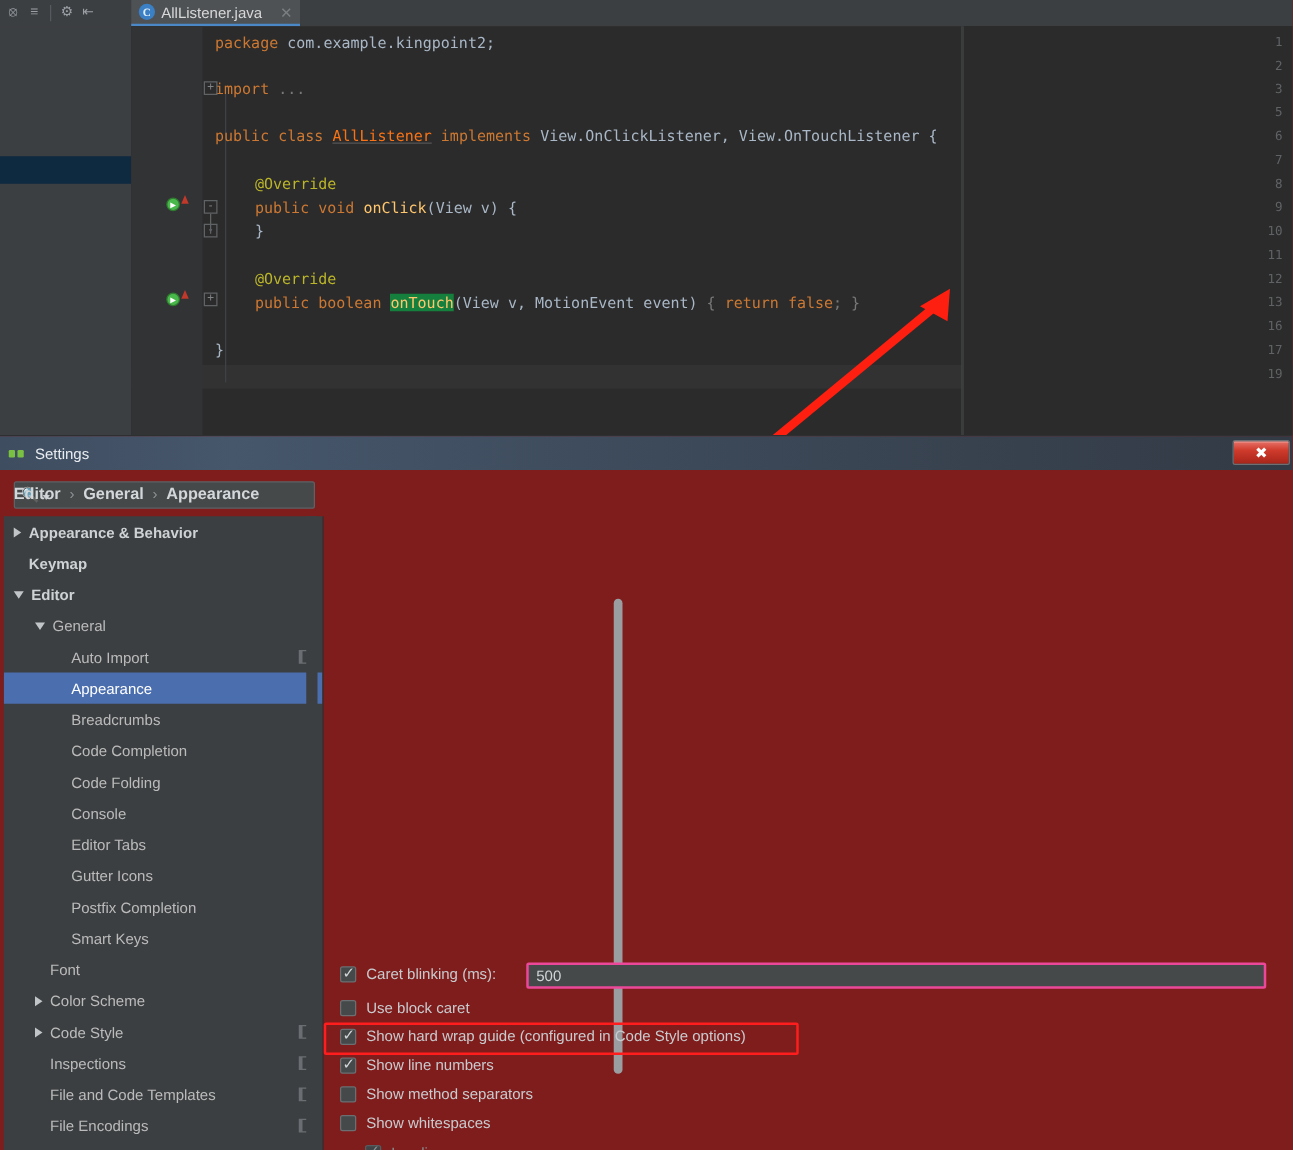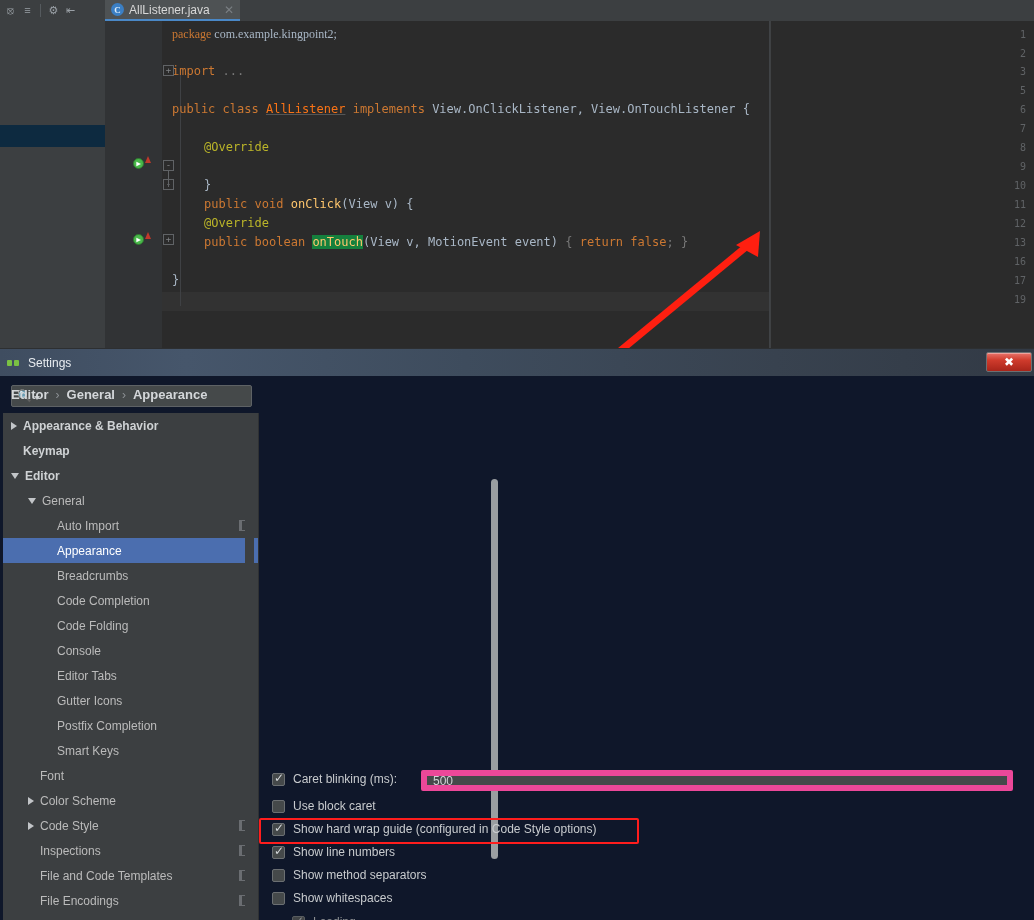--- a/index.html
+++ b/index.html
@@ -120,21 +120,21 @@
     position:absolute; left:665px; top:0; width:264px; height:327px;
     background:#2b2b2b;
   }
 
   
   #arrow { position:absolute; left:600px; top:225px; width:180px; height:130px; }
 
   
   #dlg {
     position:absolute; left:0; top:348px; width:1034px; height:572px;
-    background:#0f172a;
+    background:#7f1d1d;
     border-top:1px solid #2d2f31;
   }
   #dlg-title {
     position:absolute; left:0; top:0; width:1034px; height:27px;
     background:linear-gradient(to right,#3f4d60 0%,#46566b 18%,#3e4c5d 45%,#38424f 75%,#323a45 100%);
     display:flex; align-items:center; padding-left:7px; gap:7px;
   }
   #dlg-icon {
     width:14px; height:12px; position:relative;
   }
@@ -227,21 +227,21 @@
   .cb.checked:after {
     content:"✓"; position:absolute; left:1px; top:-3px;
     color:#d6d9dc; font-size:12px; font-family:"DejaVu Sans",sans-serif;
   }
   .cb.dis { background:#414446; border-color:#585c5f; }
   .cb.dis.checked:after { color:#8c8f92; }
   .lbl { font-size:12px; color:#c8cbce; white-space:nowrap; }
   .lbl.dis { color:#8b8e91; }
 
   .txtfield {
-    background:#45494a; border:6px solid #ec4899; border-radius:2px;
+    background:#45494a; border:2px solid #ec4899; border-radius:2px;
     height:21px; display:flex; align-items:center; padding:0 6px;
     color:#d2d5d8; font-size:12px;
   }
   #hl-box {
     position:absolute; left:259px; top:469px; width:380px; height:26px;
     border:2px solid #ff1d1d; border-radius:2px; pointer-events:none;
   }
 </style>
 </head>
 <body>
@@ -286,28 +286,28 @@
         <div class="lnum" style="top: 140px;">9</div>
         <div class="lnum" style="top: 159px;">10</div>
         <div class="lnum" style="top: 178px;">11</div>
         <div class="lnum" style="top: 197px;">12</div>
         <div class="lnum" style="top: 216px;">13</div>
         <div class="lnum" style="top: 235px;">16</div>
         <div class="lnum" style="top: 254px;">17</div>
         <div class="lnum" style="top: 273px;">19</div>
       </div>
     <div id="code">
-        <div class="cline" style="top: 4px; left: 10px; font-family: Liberation Serif, serif;"><span class="kw">package</span> <span class="pl">com.example.kingpoint2;</span></div>
+        <div class="cline" style="top: 4px; left: 10px;"><span class="kw">package</span> <span class="pl">com.example.kingpoint2;</span></div>
         <div class="cline" style="top: 23px; left: 10px;"></div>
         <div class="cline" style="top: 41px; left: 10px;"><span class="kw">import</span> <span class="hint">...</span></div>
         <div class="cline" style="top: 60px; left: 10px;"></div>
         <div class="cline" style="top: 79px; left: 10px;"><span class="kw">public class</span> <span class="cl">AllListener</span> <span class="kw">implements</span> <span class="pl">View.OnClickListener, View.OnTouchListener {</span></div>
         <div class="cline" style="top: 98px; left: 10px;"></div>
         <div class="cline" style="top: 117px; left: 42px;"><span class="an">@Override</span></div>
-        <div class="cline" style="top: 136px; left: 42px; margin-top: 38px;"><span class="kw">public void</span> <span class="fn">onClick</span><span class="pl">(View v) {</span></div>
+        <div class="cline" style="top: 136px; left: 42px;"><span class="kw">public void</span> <span class="fn">onClick</span><span class="pl">(View v) {</span></div>
         <div class="cline" style="top: 155px; left: 42px;"><span class="pl">}</span></div>
         <div class="cline" style="top: 174px; left: 10px;"></div>
         <div class="cline" style="top: 193px; left: 42px;"><span class="an">@Override</span></div>
         <div class="cline" style="top: 212px; left: 42px;"><span class="kw">public boolean</span> <span class="hlbox">onTouch</span><span class="pl">(View v, MotionEvent event)</span> <span class="hint">{ </span><span class="kw">return </span><span class="kw">false</span><span class="hint">; }</span></div>
         <div class="cline" style="top: 231px; left: 10px;"></div>
         <div class="cline" style="top: 250px; left: 10px;"><span class="pl">}</span></div>
         <div class="cline" style="top: 269px; left: 10px;"></div>
       </div>
   <div class="gut-mark" style="top: 137px; left: 28px;">
         <div class="run-dot">▸</div>

